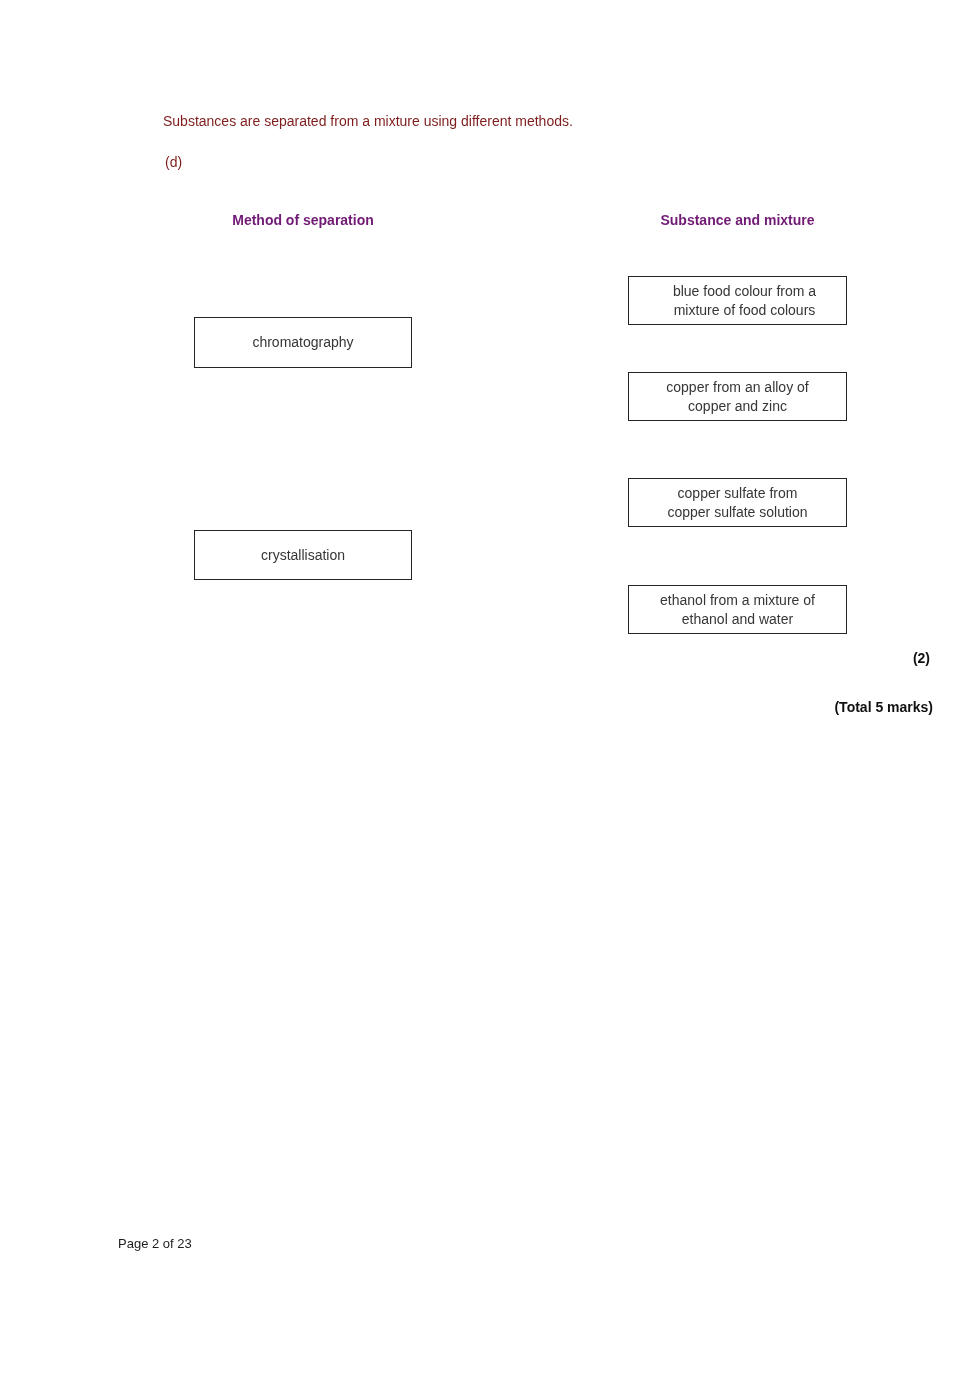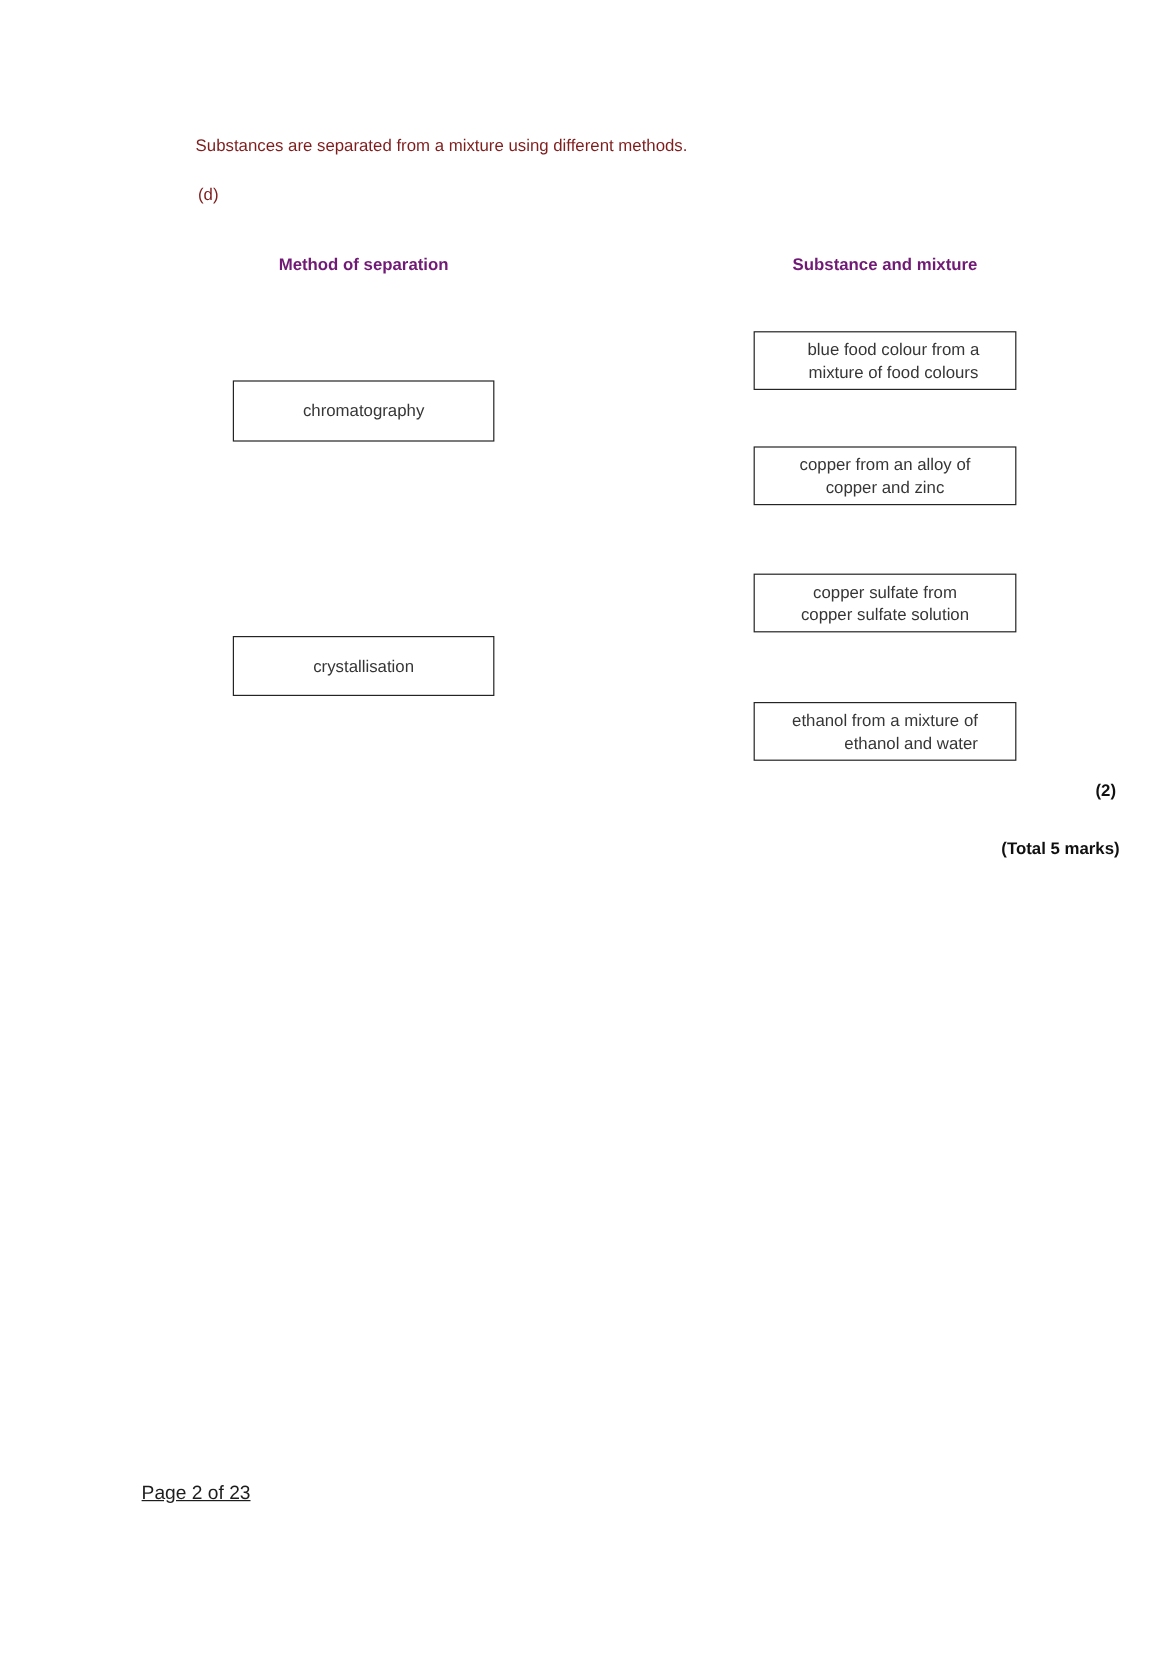--- a/index.html
+++ b/index.html
@@ -45,23 +45,22 @@
   }
   .method-col  { left: 194px; width: 218px; }
   .subst-col   { left: 628px; width: 219px; }
   .marks {
     font-size: 14px;
     font-weight: bold;
     color: #101010;
     text-align: right;
   }
   .footer-text {
-    font-size: 16px;
+    font-size: 13px;
     color: #1d1d1d;
-    text-decoration: underline;
   }
   .q-line1 { white-space: nowrap; }
 </style>
 </head>
 <body>
 
 <div class="page">
 
   <div class="abs body-text" style="left:163px; top:111px;">Substances are separated from a mixture using different methods.</div>
 
@@ -76,21 +75,21 @@
 
   <div class="abs match-box subst-col" style="top:276px; height:49px;padding-left:20px;">blue food colour from a
 mixture of food colours</div>
 
   <div class="abs match-box subst-col" style="top:372px; height:49px;">copper from an alloy of
 copper and zinc</div>
 
   <div class="abs match-box subst-col" style="top:478px; height:49px;">copper sulfate from
 copper sulfate solution</div>
 
-  <div class="abs match-box subst-col" style="top:585px; height:49px;text-align:right;">ethanol from a mixture of
+  <div class="abs match-box subst-col" style="top:585px; height:49px;">ethanol from a mixture of
 ethanol and water</div>
 
   <div class="abs match-box method-col" style="top:317px; height:51px;">chromatography</div>
 
   <div class="abs match-box method-col" style="top:530px; height:50px;">crystallisation</div>
 
   <div class="abs marks" style="right:48px; top:650px;">(2)</div>
 
   <div class="abs marks" style="right:45px; top:699px;">(Total 5 marks)</div>
 

